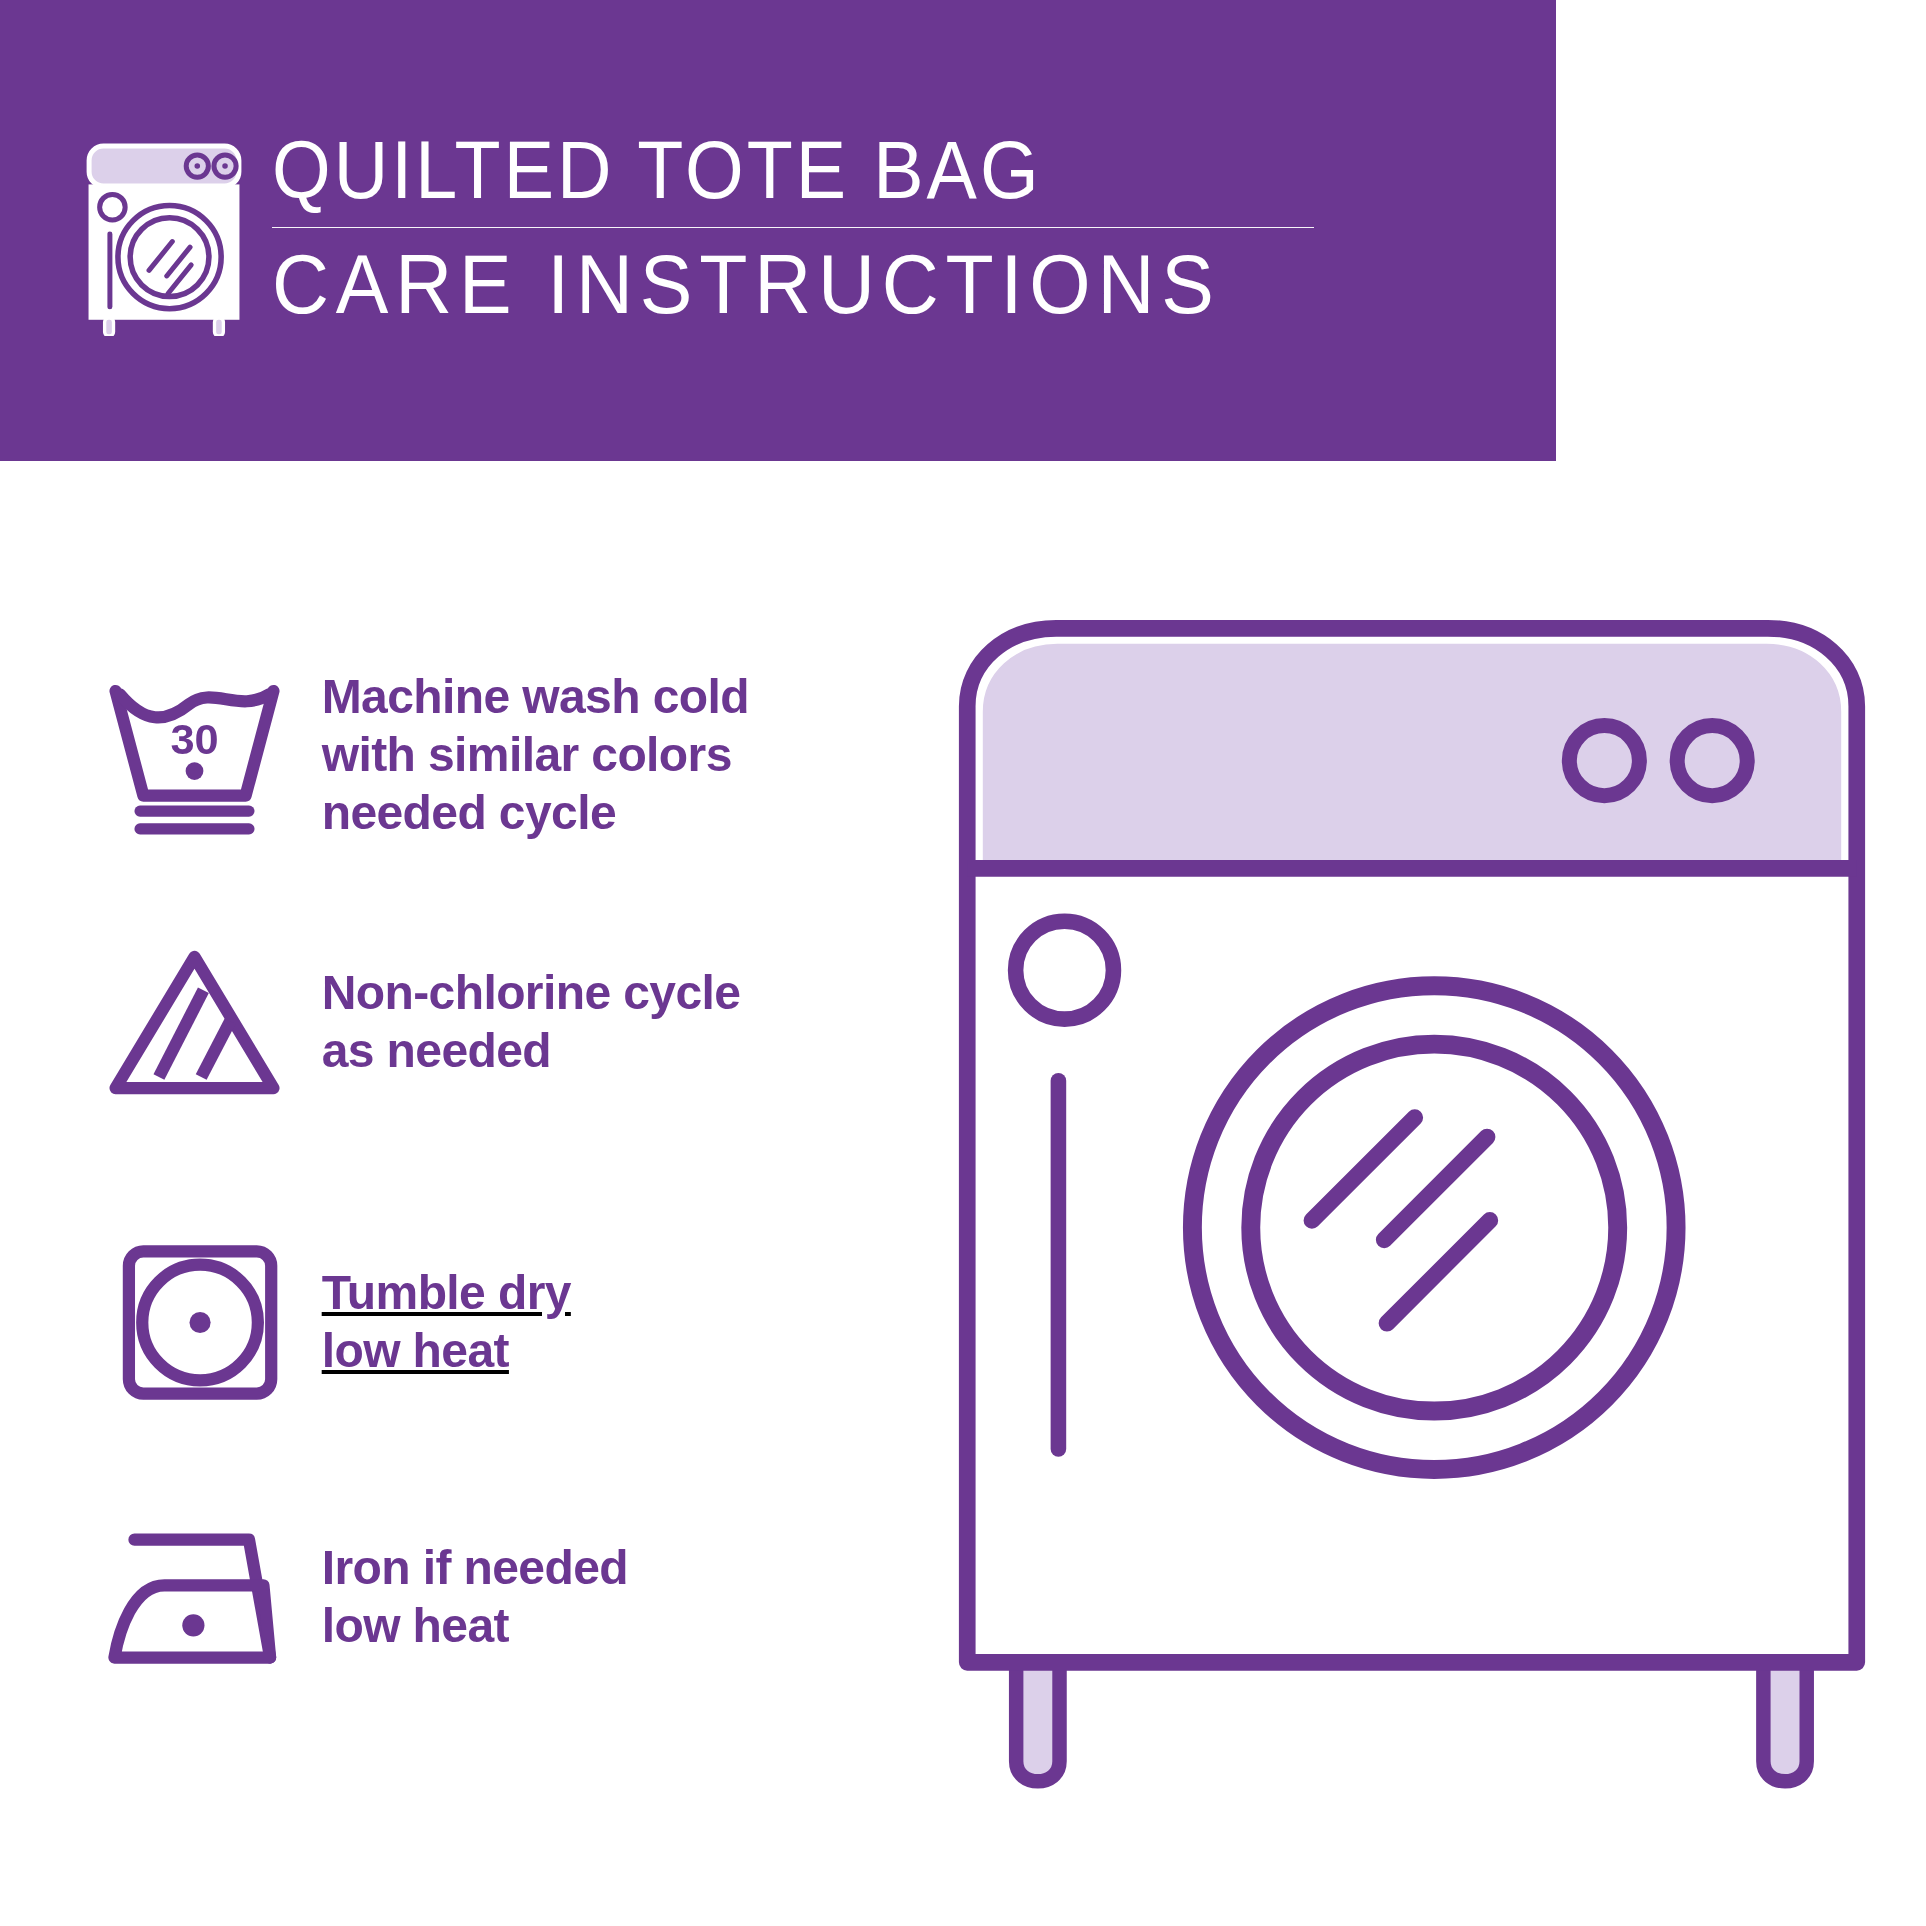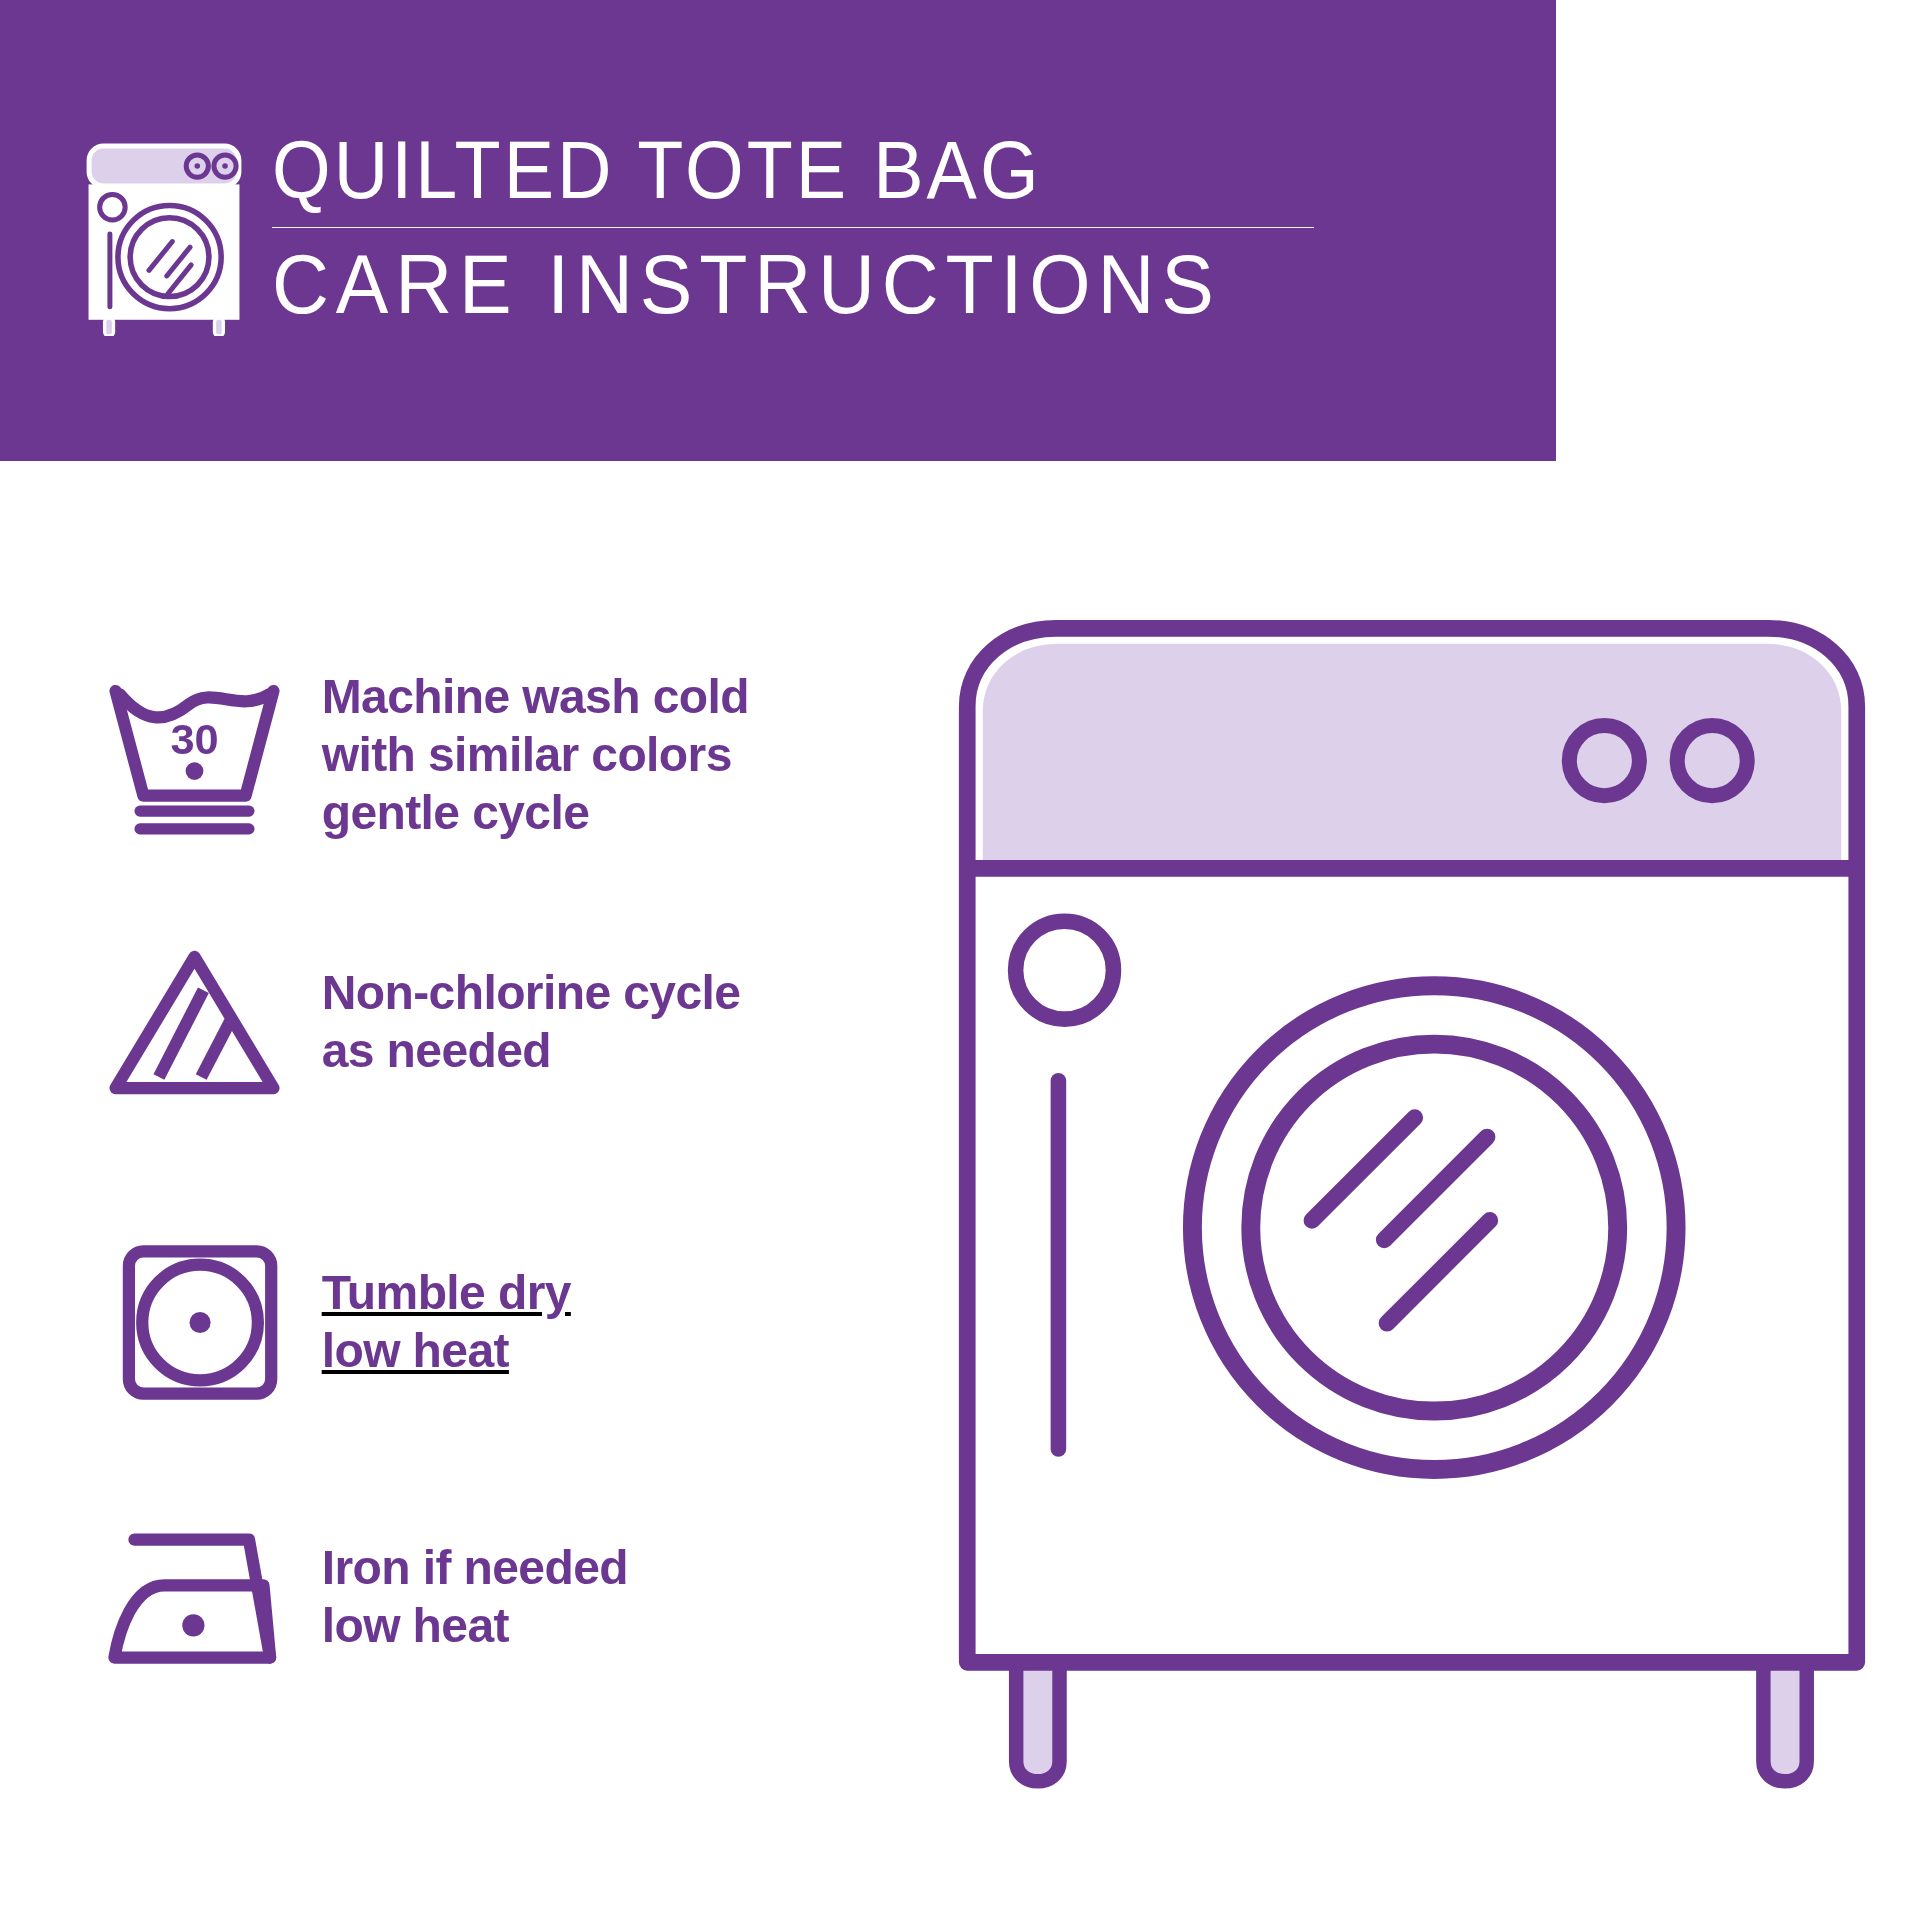--- a/index.html
+++ b/index.html
@@ -194,21 +194,21 @@
           <text x="170" y="148" font-family="Liberation Sans, sans-serif" font-size="78" font-weight="700" fill="#6B3791" text-anchor="middle">30</text>
 
           <circle cx="170" cy="178" r="16" fill="#6B3791"></circle>
 
           <rect x="62" y="240" width="216" height="20" rx="10" fill="#6B3791"></rect>
           <rect x="62" y="272" width="216" height="20" rx="10" fill="#6B3791"></rect>
         </svg>
       </div>
       <div class="care-text">Machine wash cold
 with similar colors
-gentle cycle</div>
+needed cycle</div>
     </div>
 
     <div class="care-row" id="care-row-1">
       <div class="care-icon">
         <svg viewBox="0 0 340 300" width="189" height="167" xmlns="http://www.w3.org/2000/svg">
 
           <path d="M 170 32 L 312 268 L 28 268 Z" fill="none" stroke="#6B3791" stroke-width="22" stroke-linejoin="round"></path>
 
           <line x1="106" y1="248" x2="186" y2="92" stroke="#6B3791" stroke-width="22" stroke-linecap="butt"></line>
           <line x1="182" y1="248" x2="234" y2="148" stroke="#6B3791" stroke-width="22" stroke-linecap="butt"></line>

